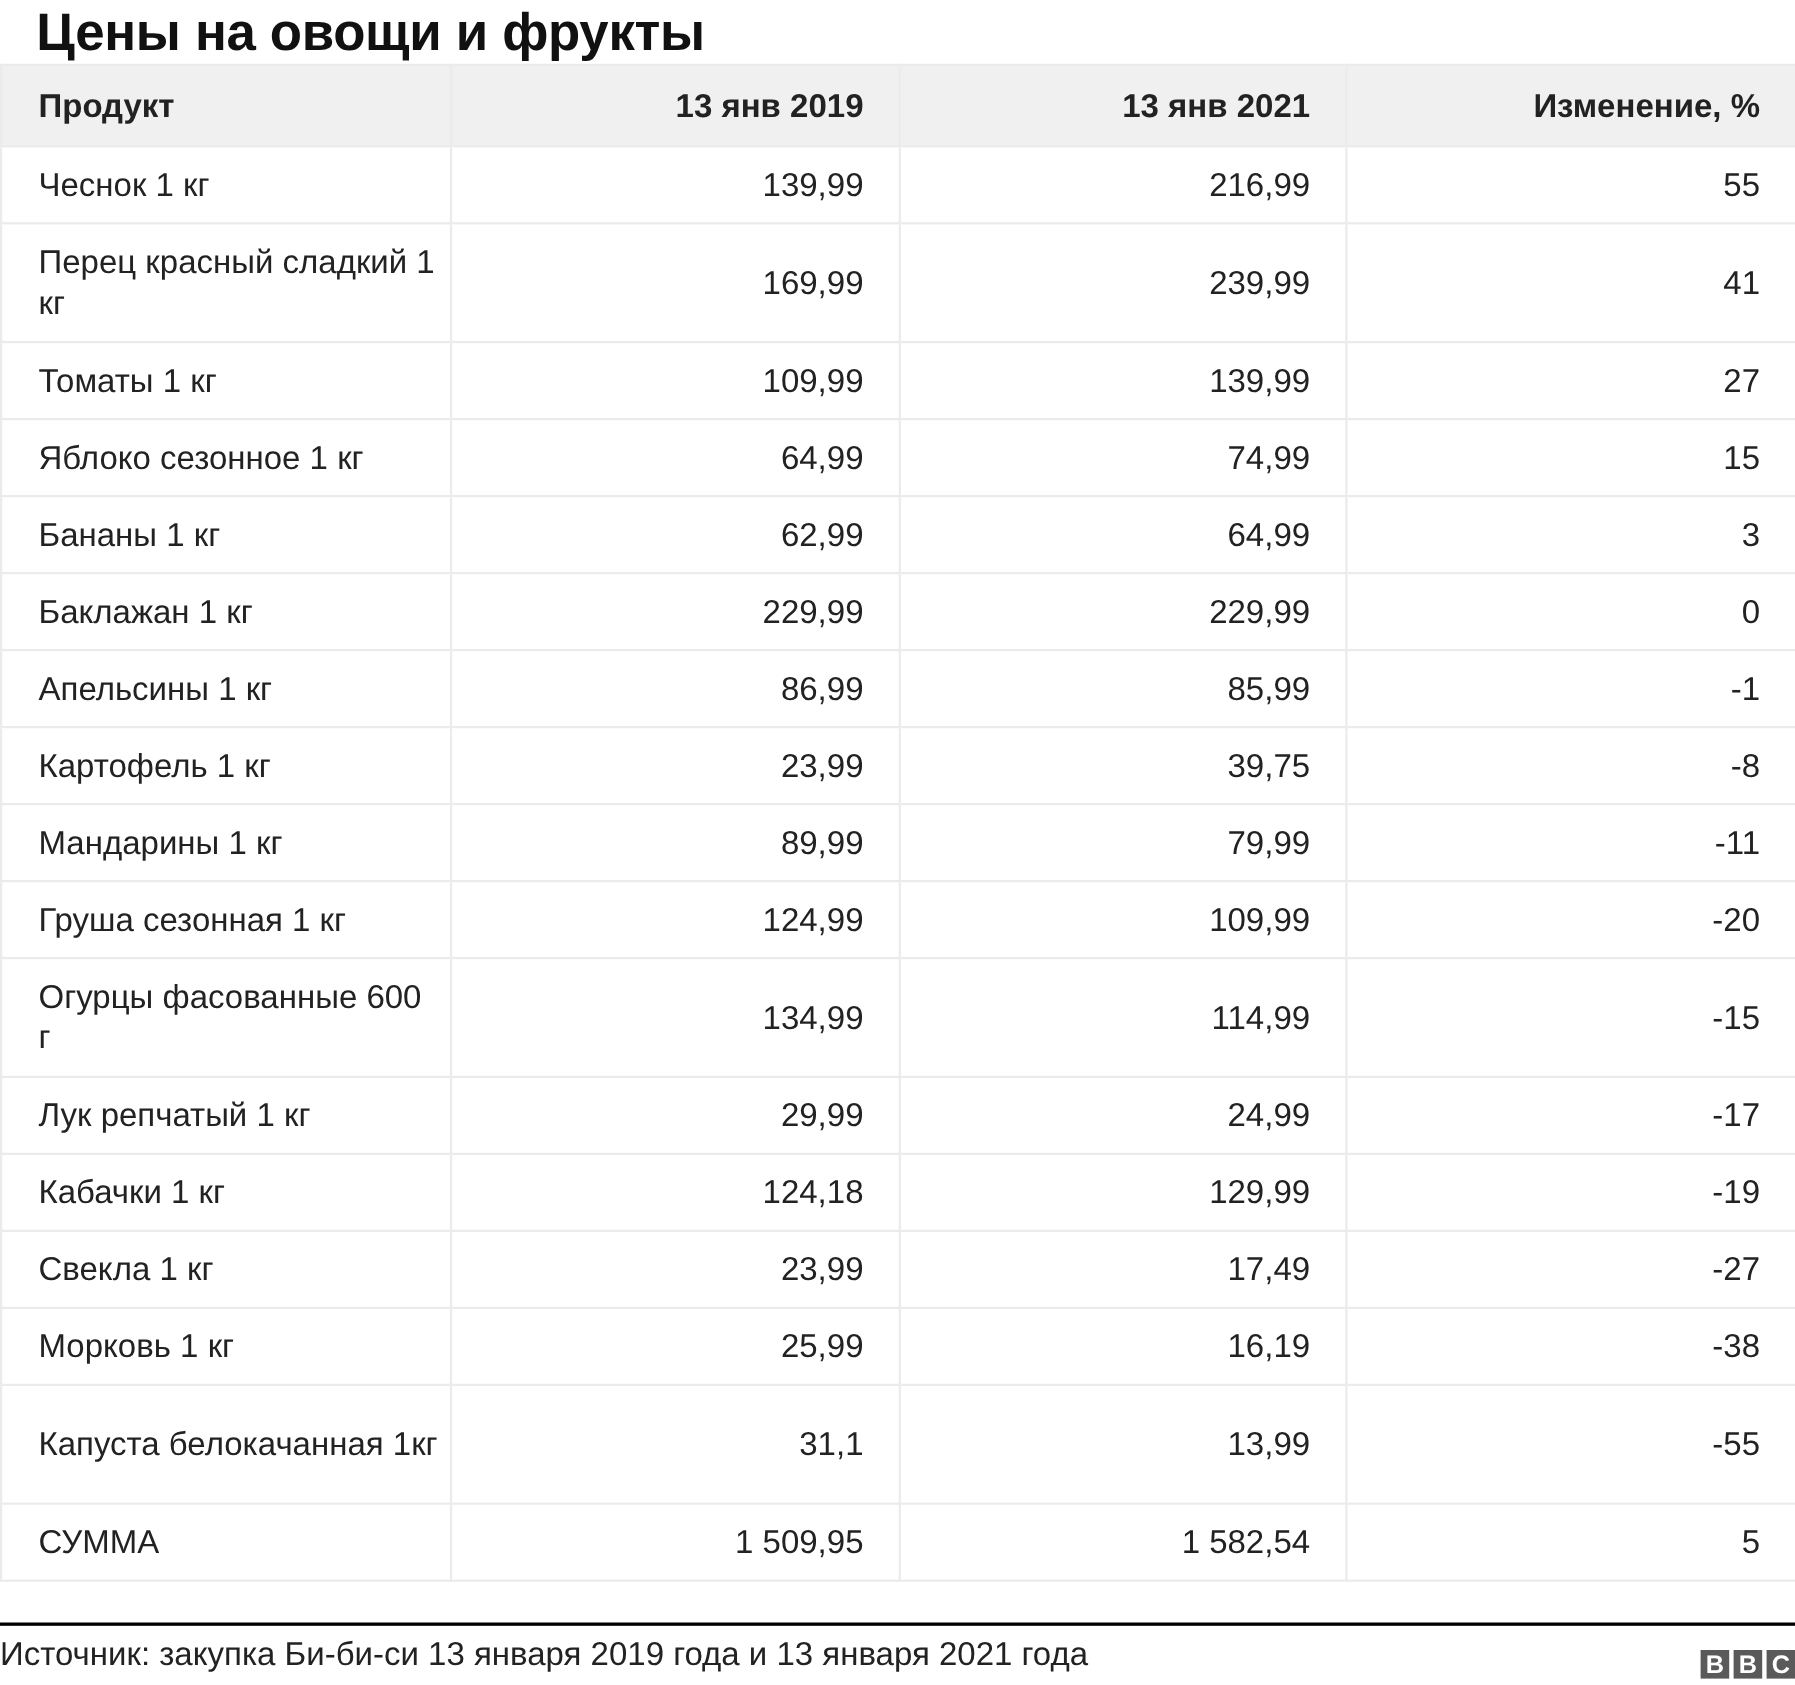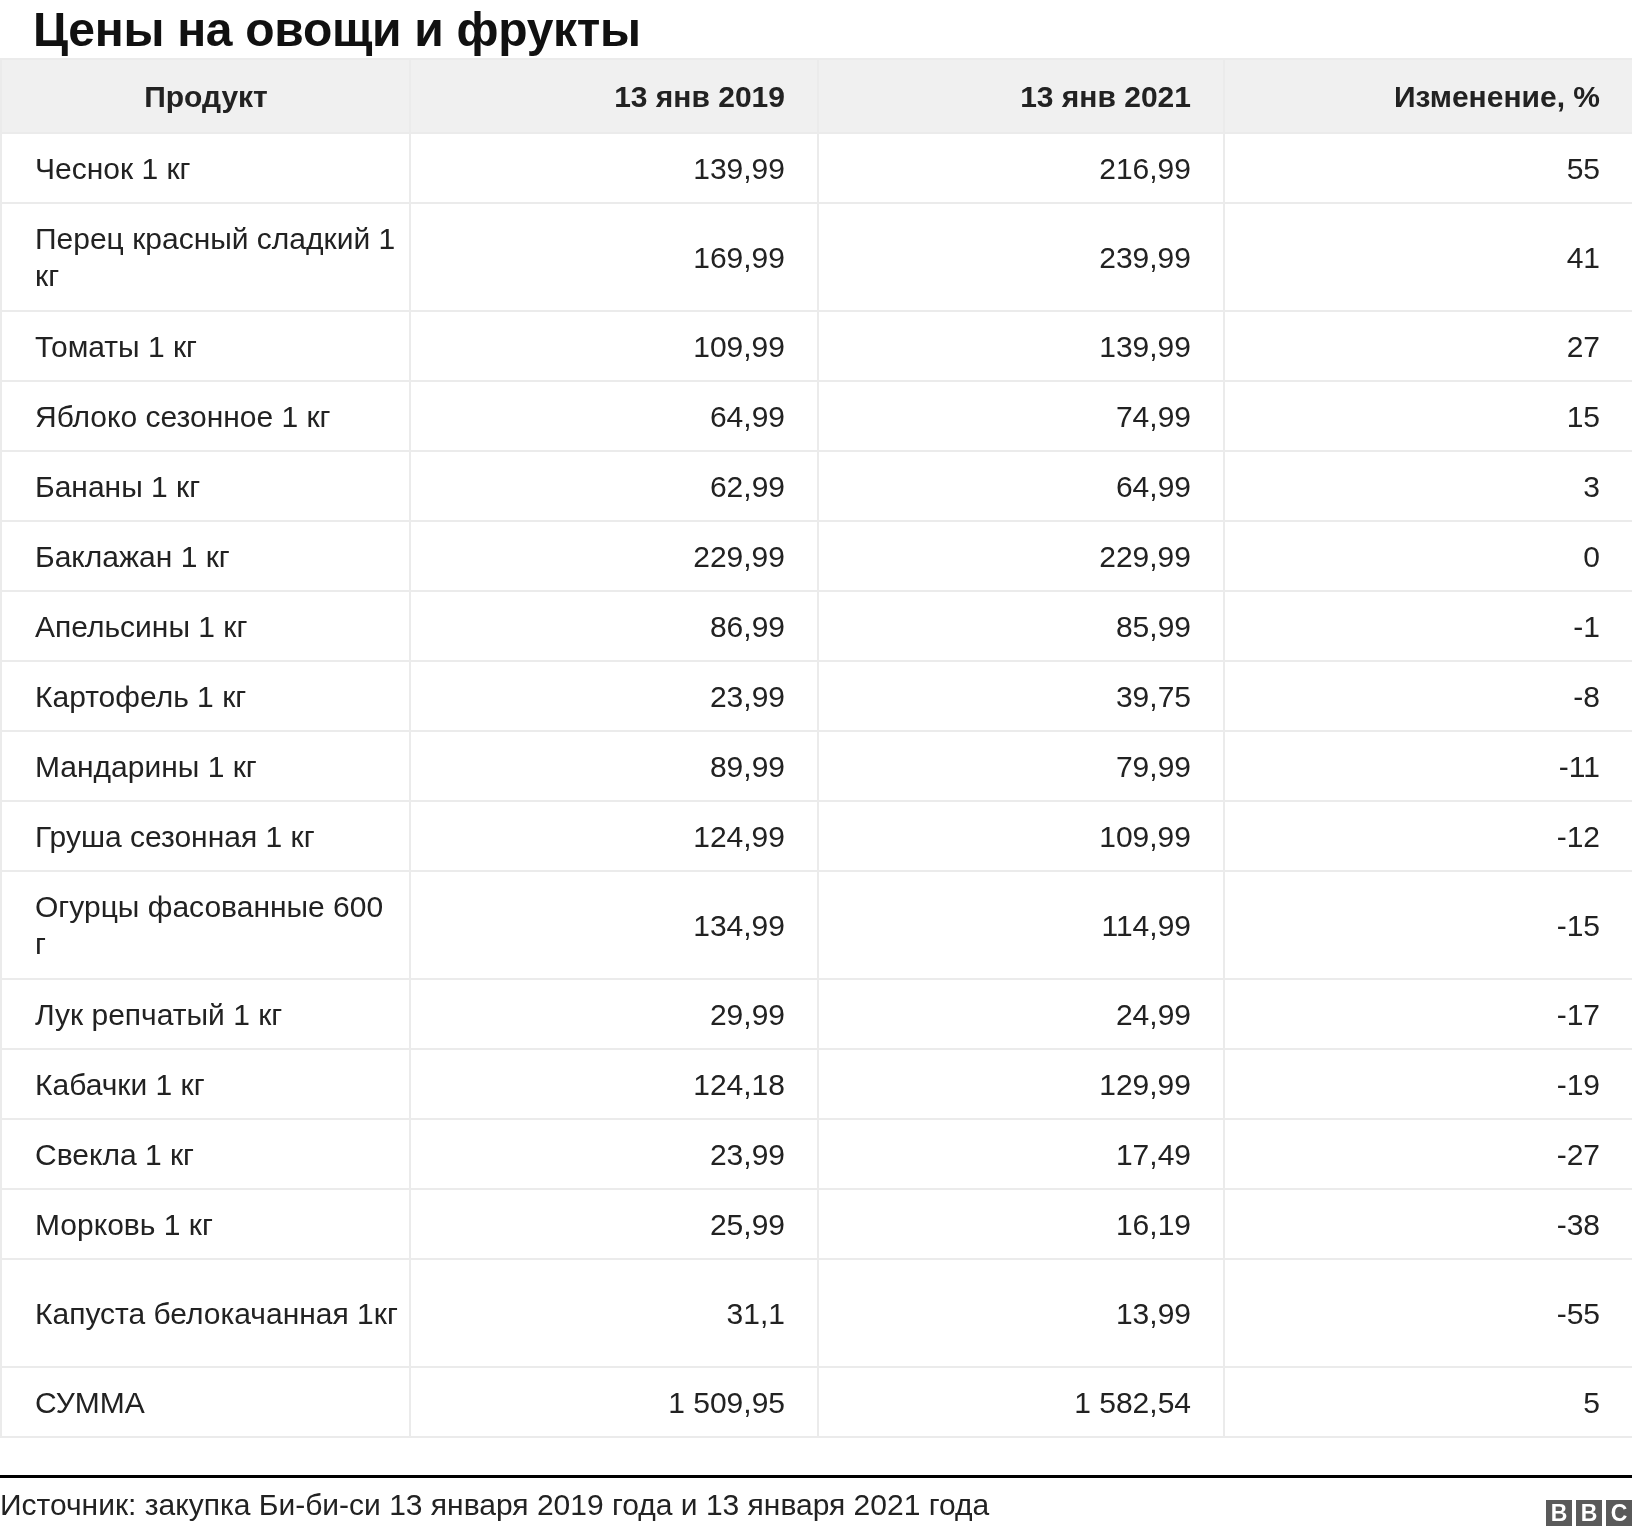--- a/index.html
+++ b/index.html
@@ -22,21 +22,21 @@
     table.prices col.c3 { width: 409px; }
     table.prices th, table.prices td {
       border: 2px solid #ebebeb;
       font-size: 30px; line-height: 37px;
       padding: 0 32px; vertical-align: middle;
     }
     table.prices th {
       background: #f0f0f0; font-weight: bold; color: #222222;
       height: 72px; text-align: right;
     }
-    table.prices th:first-child { text-align: center; padding-left: 33px; }
+    table.prices th:first-child { text-align: left; padding-left: 33px; }
     table.prices td { height: 68px; text-align: right; color: #222222; }
     table.prices td.name { text-align: left; padding-left: 33px; padding-right: 10px; }
     table.prices tr.tall td { height: 106px; }
     table.prices tr.first td { border-top: 2px solid #ebebeb; }
     .source-rule {
       position: absolute; left: 0; top: 1475px; width: 1632px; height: 3px; background: #000000;
     }
     .source {
       position: absolute; left: 0; top: 1487px;
       font-size: 30px; line-height: 36px; color: #222222;
@@ -122,21 +122,21 @@
     <tr>
       <td class="name">Мандарины 1 кг</td>
       <td>89,99</td>
       <td>79,99</td>
       <td>-11</td>
     </tr>
     <tr>
       <td class="name">Груша сезонная 1 кг</td>
       <td>124,99</td>
       <td>109,99</td>
-      <td>-12</td>
+      <td>-20</td>
     </tr>
     <tr class="tall">
       <td class="name">Огурцы фасованные 600 г</td>
       <td>134,99</td>
       <td>114,99</td>
       <td>-15</td>
     </tr>
     <tr>
       <td class="name">Лук репчатый 1 кг</td>
       <td>29,99</td>

